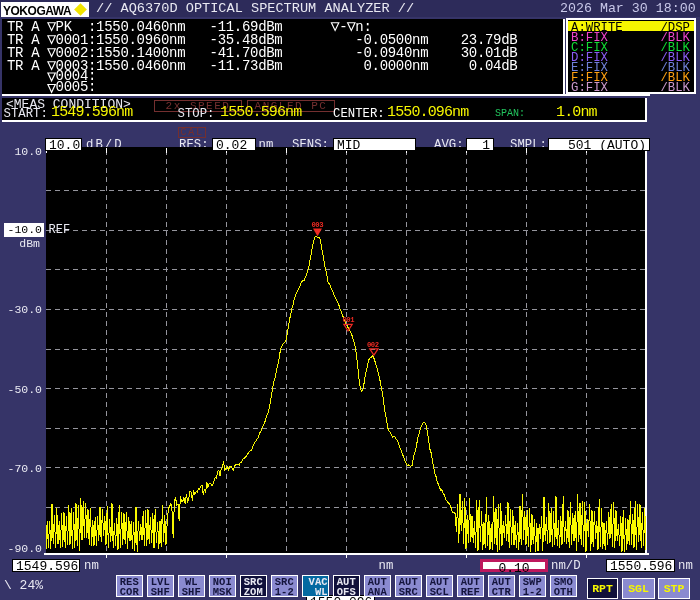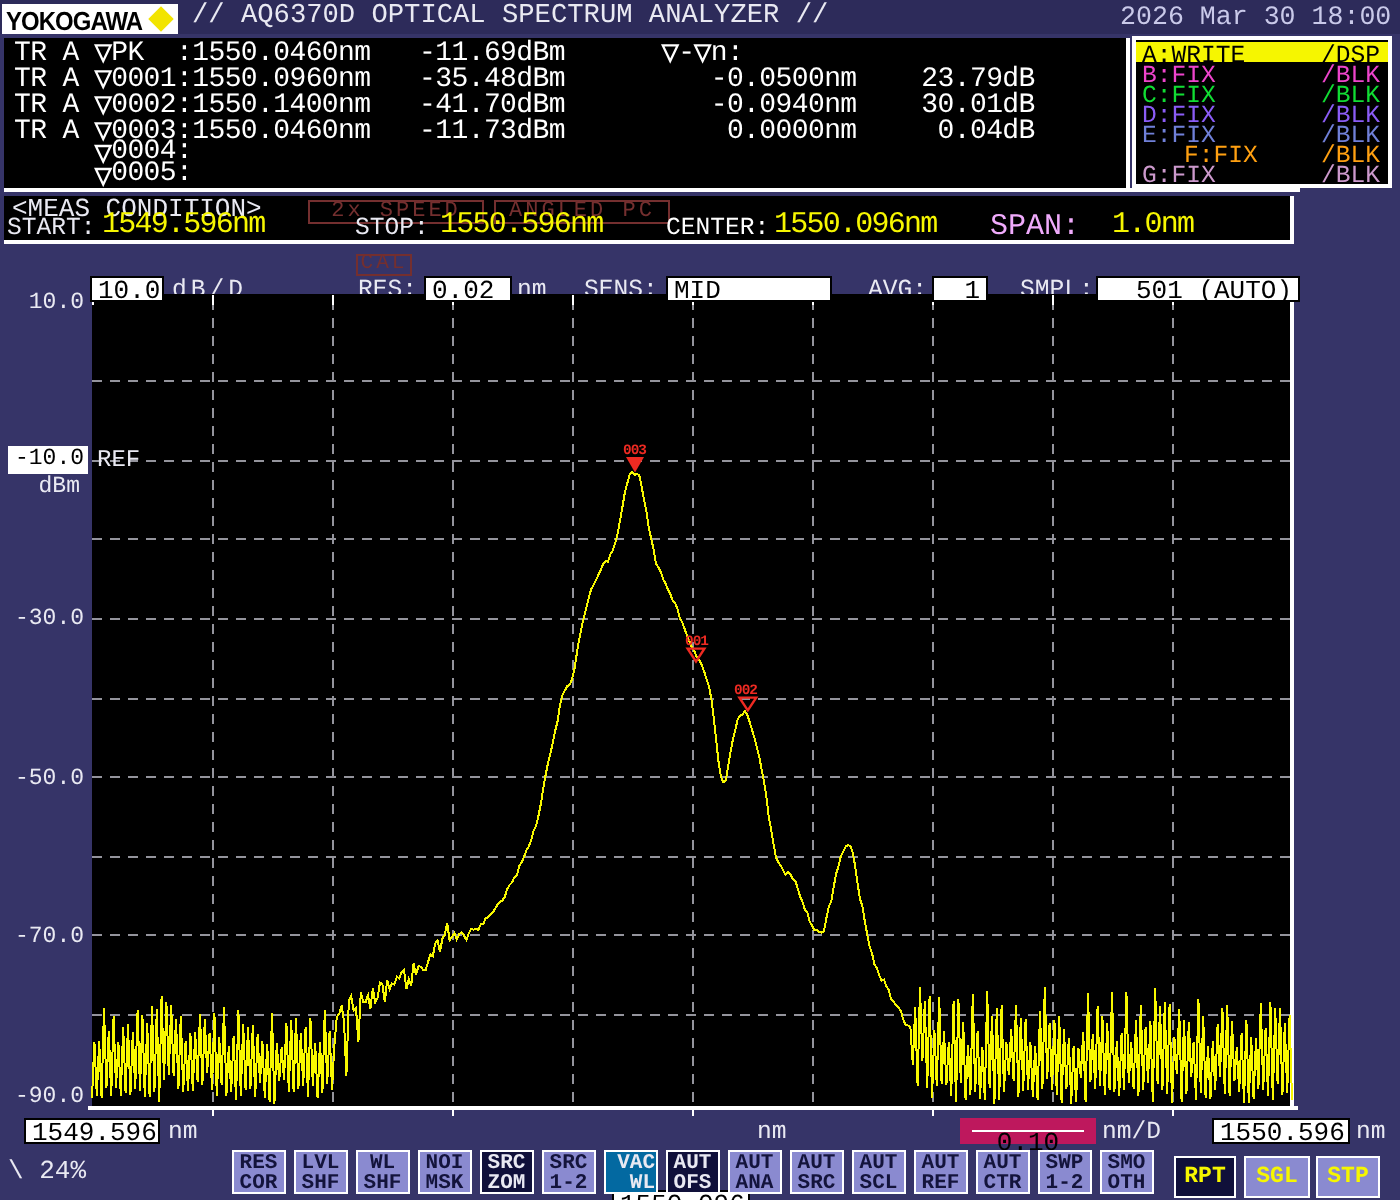--- a/index.html
+++ b/index.html
@@ -48,40 +48,40 @@
     </div>
     <div style="position:relative;height:10.05px;color:#8b5cf6;padding-left:12px;">
       <span style="position:absolute;left:3px;top:0;">D:FIX</span>
       <span style="position:absolute;right:4px;top:0;">/BLK</span>
     </div>
     <div style="position:relative;height:10.05px;color:#7080d8;">
       <span style="position:absolute;left:3px;top:0;">E:FIX</span>
       <span style="position:absolute;right:4px;top:0;">/BLK</span>
     </div>
     <div style="position:relative;height:10.05px;color:#ffa011;">
-      <span style="position:absolute;left:3px;top:0;margin-left:21px;">F:FIX</span>
+      <span style="position:absolute;left:3px;top:0;">F:FIX</span>
       <span style="position:absolute;right:4px;top:0;">/BLK</span>
     </div>
     <div style="position:relative;height:10.05px;color:#cc99cc;">
       <span style="position:absolute;left:3px;top:0;">G:FIX</span>
       <span style="position:absolute;right:4px;top:0;">/BLK</span>
     </div>
   </div>
 
 <div class="abs" style="left:2px;top:97.5px;width:643px;height:22.5px;background:#000;border-right:2.5px solid #fff;border-bottom:2.5px solid #fff;"></div>
 <div style="position:absolute;left:6px;top:99.8px;color:#e9e9f2;font-size:13px;line-height:10px;white-space:pre;">&lt;MEAS CONDITION&gt;</div>
 <div style="position:absolute;left:154px;top:99.5px;width:88px;height:12px;border:1px solid #742f2f;color:#742f2f;font-size:11px;line-height:10px;text-align:center;box-sizing:border-box;letter-spacing:1.5px;">2x SPEED</div>
 <div style="position:absolute;left:247px;top:99.5px;width:88px;height:12px;border:1px solid #742f2f;color:#742f2f;font-size:11px;line-height:10px;text-align:center;box-sizing:border-box;letter-spacing:1.5px;">ANGLED PC</div>
 <div style="position:absolute;left:3.5px;top:109px;color:#e9e9f2;font-size:12.3px;line-height:10px;white-space:pre;">START:</div>
 <div style="position:absolute;left:51px;top:107.8px;color:#f6f600;font-size:15px;line-height:10px;white-space:pre;letter-spacing:-0.87px;">1549.596nm</div>
 <div style="position:absolute;left:177.5px;top:109px;color:#e9e9f2;font-size:12.3px;line-height:10px;white-space:pre;">STOP:</div>
 <div style="position:absolute;left:220px;top:107.8px;color:#f6f600;font-size:15px;line-height:10px;white-space:pre;letter-spacing:-0.87px;">1550.596nm</div>
 <div style="position:absolute;left:333px;top:109px;color:#ffffff;font-size:12.3px;line-height:10px;white-space:pre;">CENTER:</div>
 <div style="position:absolute;left:387px;top:107.8px;color:#f6f600;font-size:15px;line-height:10px;white-space:pre;letter-spacing:-0.87px;">1550.096nm</div>
-<div style="position:absolute;left:495px;top:109px;color:#f0abfc;font-size:15px;line-height:10px;white-space:pre;">SPAN:</div>
+<div style="position:absolute;left:495px;top:109px;color:#22c55e;font-size:10px;line-height:10px;white-space:pre;">SPAN:</div>
 <div style="position:absolute;left:556px;top:107.8px;color:#f6f600;font-size:15px;line-height:10px;white-space:pre;letter-spacing:-0.87px;">1.0nm</div>
 
 <div style="position:absolute;left:178px;top:126.5px;width:28px;height:11px;border:1px solid #742f2f;color:#742f2f;font-size:10.5px;line-height:9px;text-align:center;box-sizing:border-box;letter-spacing:1.5px;">CAL</div>
 <div style="position:absolute;left:86px;top:140px;color:#e9e9f2;font-size:12.3px;line-height:10px;white-space:pre;letter-spacing:2px;">dB/D</div>
 <div style="position:absolute;left:179px;top:140px;color:#e9e9f2;font-size:12.3px;line-height:10px;white-space:pre;">RES:</div>
 <div style="position:absolute;left:258.5px;top:140px;color:#e9e9f2;font-size:12.3px;line-height:10px;white-space:pre;">nm</div>
 <div style="position:absolute;left:292px;top:140px;color:#e9e9f2;font-size:12.3px;line-height:10px;white-space:pre;">SENS:</div>
 <div style="position:absolute;left:434px;top:140px;color:#e9e9f2;font-size:12.3px;line-height:10px;white-space:pre;">AVG:</div>
 <div style="position:absolute;left:510px;top:140px;color:#e9e9f2;font-size:12.3px;line-height:10px;white-space:pre;">SMPL:</div>
 
@@ -149,21 +149,21 @@
 <div style="position:absolute;left:45px;top:137.5px;width:37px;height:13px;background:#fff;border:1px solid #000;color:#000;font-size:13px;line-height:13px;text-align:right;padding:0 3px 0 3px;box-sizing:border-box;white-space:pre;">10.0</div>
 <div style="position:absolute;left:212px;top:137.5px;width:44px;height:13px;background:#fff;border:1px solid #000;color:#000;font-size:13px;line-height:13px;text-align:right;padding:0 13px 0 3px;box-sizing:border-box;white-space:pre;">0.02</div>
 <div style="position:absolute;left:333px;top:137.5px;width:83px;height:13px;background:#fff;border:1px solid #000;color:#000;font-size:13px;line-height:13px;text-align:left;padding:0 3px 0 3px;box-sizing:border-box;white-space:pre;">MID</div>
 <div style="position:absolute;left:466px;top:137.5px;width:28px;height:13px;background:#fff;border:1px solid #000;color:#000;font-size:13px;line-height:13px;text-align:right;padding:0 3px 0 3px;box-sizing:border-box;white-space:pre;">1</div>
 <div style="position:absolute;left:548px;top:137.5px;width:102px;height:13px;background:#fff;border:1px solid #000;color:#000;font-size:13px;line-height:13px;text-align:right;padding:0 3px 0 3px;box-sizing:border-box;white-space:pre;">501 (AUTO)</div>
 
 <div style="position:absolute;left:12px;top:558.5px;width:68px;height:13px;background:#fff;border:1px solid #000;color:#000;font-size:13px;line-height:13px;text-align:center;padding:0 3px 0 3px;box-sizing:border-box;white-space:pre;">1549.596</div>
 <div style="position:absolute;left:84px;top:561px;color:#e9e9f2;font-size:12.3px;line-height:10px;white-space:pre;">nm</div>
 <div style="position:absolute;left:306px;top:558.5px;width:69px;height:13px;background:#fff;border:1px solid #000;color:#000;font-size:13px;line-height:13px;text-align:center;padding:0 3px 0 3px;box-sizing:border-box;white-space:pre;margin-top:36px;">1550.096</div>
 <div style="position:absolute;left:378.5px;top:561px;color:#e9e9f2;font-size:12.3px;line-height:10px;white-space:pre;">nm</div>
-<div style="position:absolute;left:480px;top:558.5px;width:68px;height:13px;background:#fff;border:6px solid #be185d;color:#000;font-size:13px;line-height:13px;text-align:center;padding:0 3px 0 3px;box-sizing:border-box;white-space:pre;">0.10</div>
+<div style="position:absolute;left:480px;top:558.5px;width:68px;height:13px;background:#fff;border:3px solid #be185d;color:#000;font-size:13px;line-height:13px;text-align:center;padding:0 3px 0 3px;box-sizing:border-box;white-space:pre;">0.10</div>
 <div style="position:absolute;left:551px;top:561px;color:#e9e9f2;font-size:12.3px;line-height:10px;white-space:pre;">nm/D</div>
 <div style="position:absolute;left:606px;top:558.5px;width:69px;height:13px;background:#fff;border:1px solid #000;color:#000;font-size:13px;line-height:13px;text-align:center;padding:0 3px 0 3px;box-sizing:border-box;white-space:pre;">1550.596</div>
 <div style="position:absolute;left:678px;top:561px;color:#e9e9f2;font-size:12.3px;line-height:10px;white-space:pre;">nm</div>
 
 <div style="position:absolute;left:4px;top:581px;color:#e9e9f2;font-size:13px;line-height:10px;white-space:pre;">\ 24%</div>
 <div style="position:absolute;left:116px;top:574.5px;width:26.5px;height:22.5px;background:#8a8ad0;color:#14143c;border:1px solid #fff;font-size:10.5px;font-weight:bold;line-height:10px;text-align:center;padding-top:1px;box-sizing:border-box;">RES<br>COR</div>
 <div style="position:absolute;left:147px;top:574.5px;width:26.5px;height:22.5px;background:#8a8ad0;color:#14143c;border:1px solid #fff;font-size:10.5px;font-weight:bold;line-height:10px;text-align:center;padding-top:1px;box-sizing:border-box;">LVL<br>SHF</div>
 <div style="position:absolute;left:178px;top:574.5px;width:26.5px;height:22.5px;background:#8a8ad0;color:#14143c;border:1px solid #fff;font-size:10.5px;font-weight:bold;line-height:10px;text-align:center;padding-top:1px;box-sizing:border-box;">WL<br>SHF</div>
 <div style="position:absolute;left:209px;top:574.5px;width:26.5px;height:22.5px;background:#8a8ad0;color:#14143c;border:1px solid #fff;font-size:10.5px;font-weight:bold;line-height:10px;text-align:center;padding-top:1px;box-sizing:border-box;">NOI<br>MSK</div>
 <div style="position:absolute;left:240px;top:574.5px;width:26.5px;height:22.5px;background:#10103a;color:#e9e9f2;border:1px solid #fff;font-size:10.5px;font-weight:bold;line-height:10px;text-align:center;padding-top:1px;box-sizing:border-box;">SRC<br>ZOM</div>

